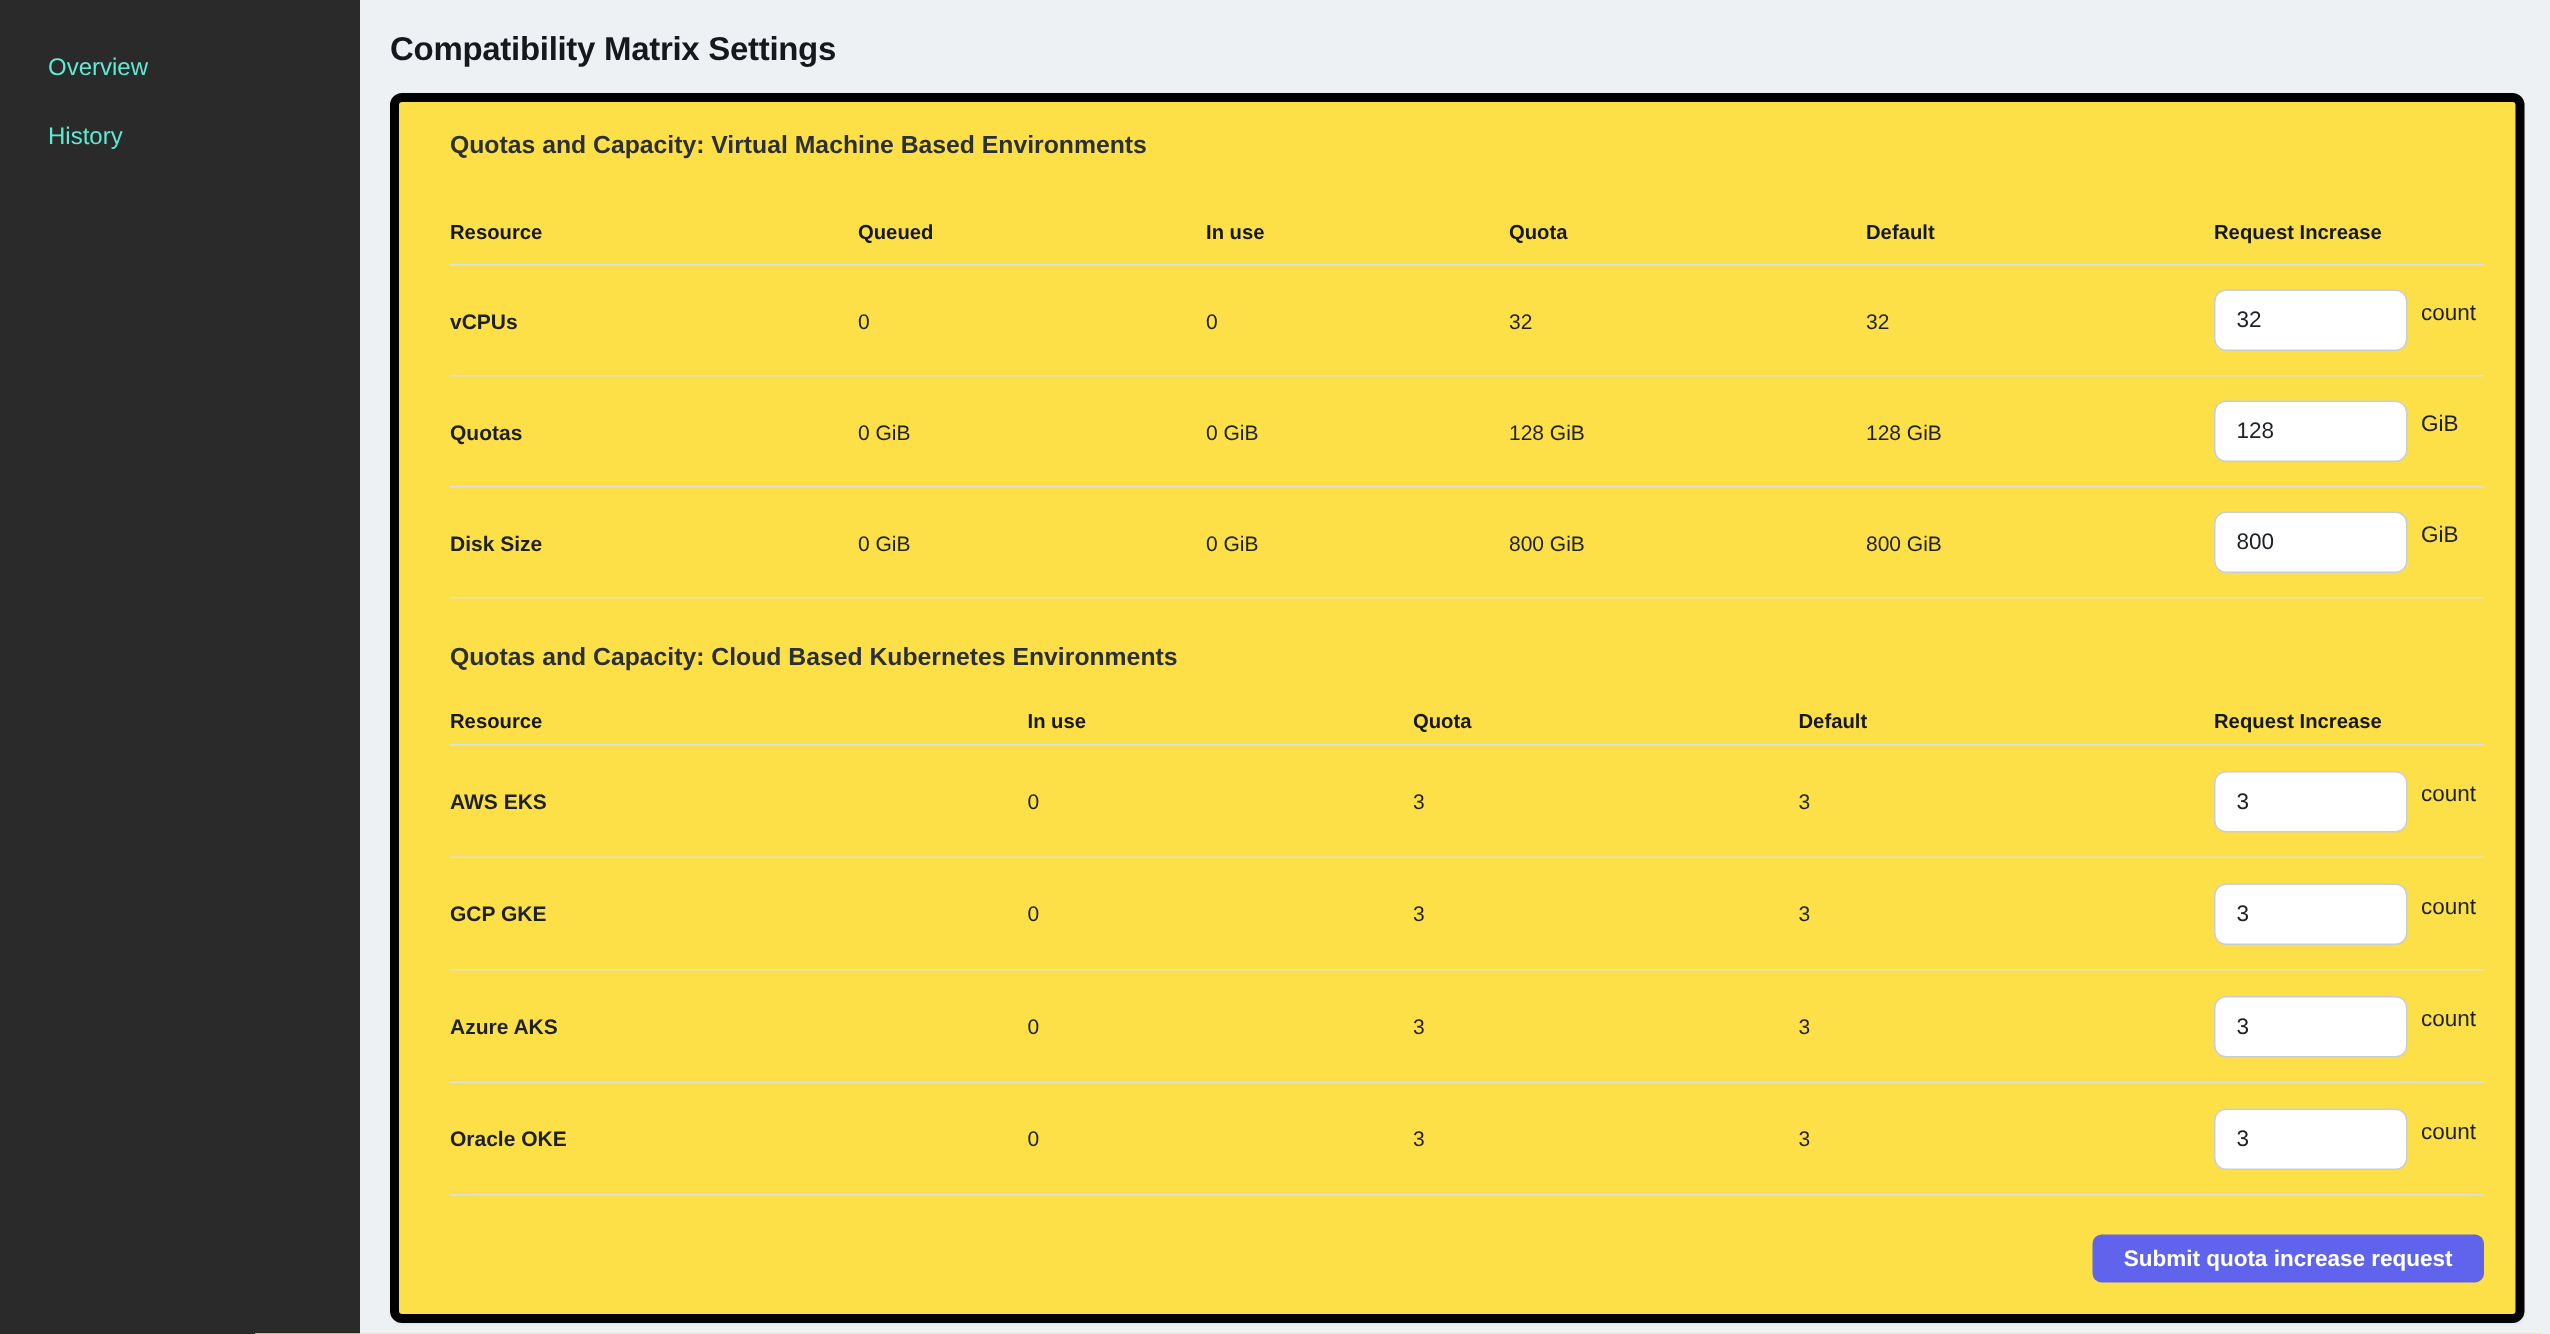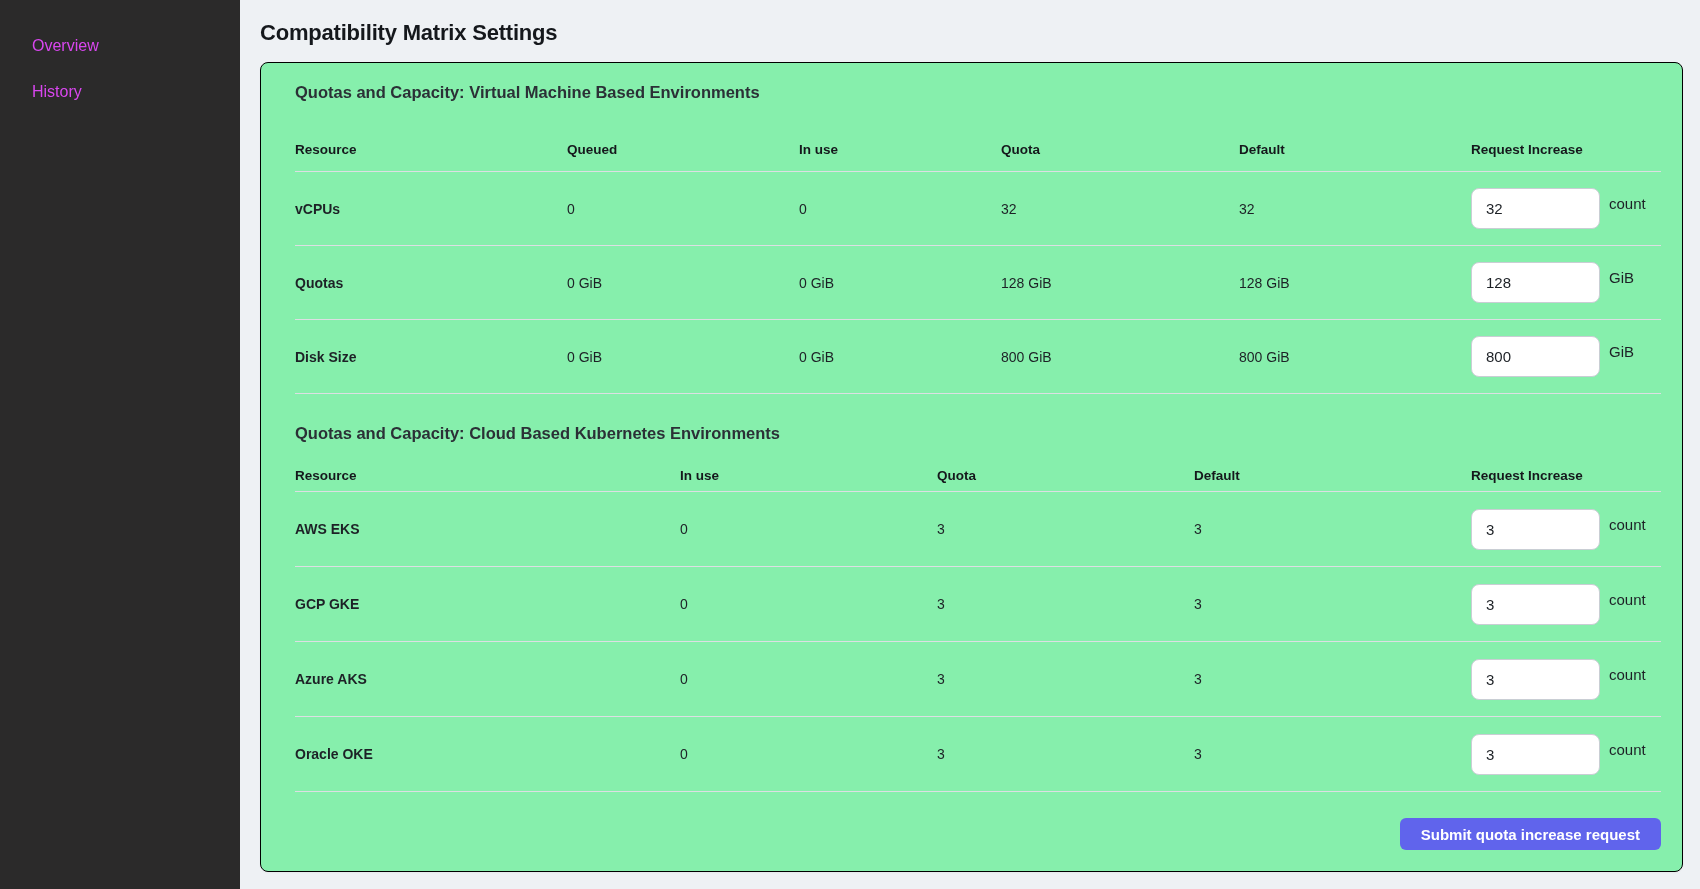--- a/index.html
+++ b/index.html
@@ -20,21 +20,21 @@
     background: #2b2a2a;
     padding-top: 23px;
   }
   .side-item {
     position: relative;
     height: 46px;
     display: flex;
     align-items: center;
     padding-left: 32px;
     font-size: 16px;
-    color: #d946ef;
+    color: #5eead4;
     cursor: pointer;
   }
   .side-item.active {
     background: #4a4848;
     color: #ffffff;
   }
   .side-item.active .accent-bar {
     position: absolute;
     left: 0; top: 0;
     width: 5px; height: 100%;
@@ -45,22 +45,22 @@
   .main { flex: 1; padding: 0 17px 0 20px; }
   .page-title {
     margin-top: 20px;
     font-size: 22px;
     font-weight: 700;
     color: #15181c;
     letter-spacing: -0.2px;
   }
   .card {
     margin-top: 16px;
-    background: #86efac;
-    border: 1px solid #000000;
+    background: #fde047;
+    border: 6px solid #000000;
     border-radius: 8px;
     box-shadow: 0 1px 2px rgba(16,24,40,0.04);
     padding: 14px 21px 21px 34px;
   }
 
   .section-heading-row {
     margin-top: 2px;
     display: flex;
     align-items: baseline;
     gap: 9px;

